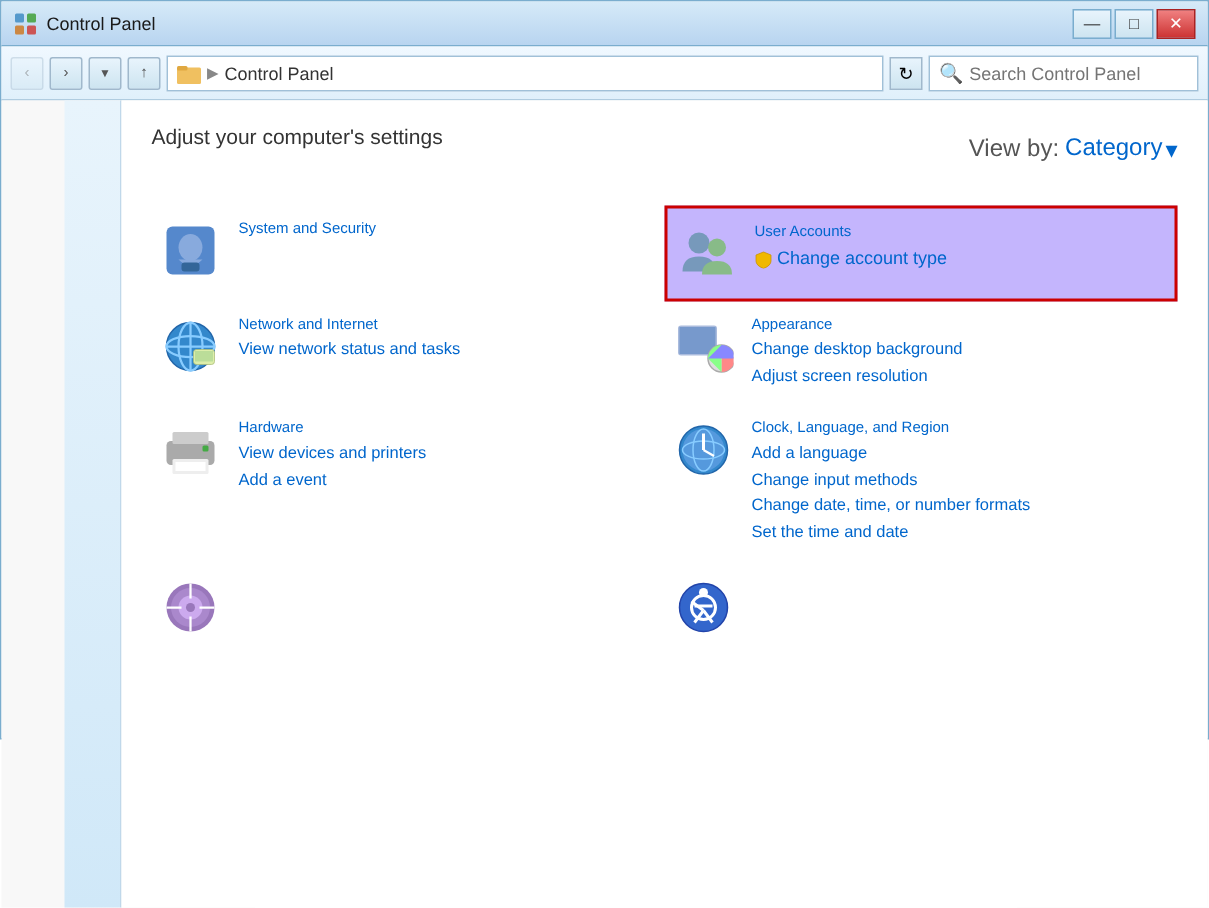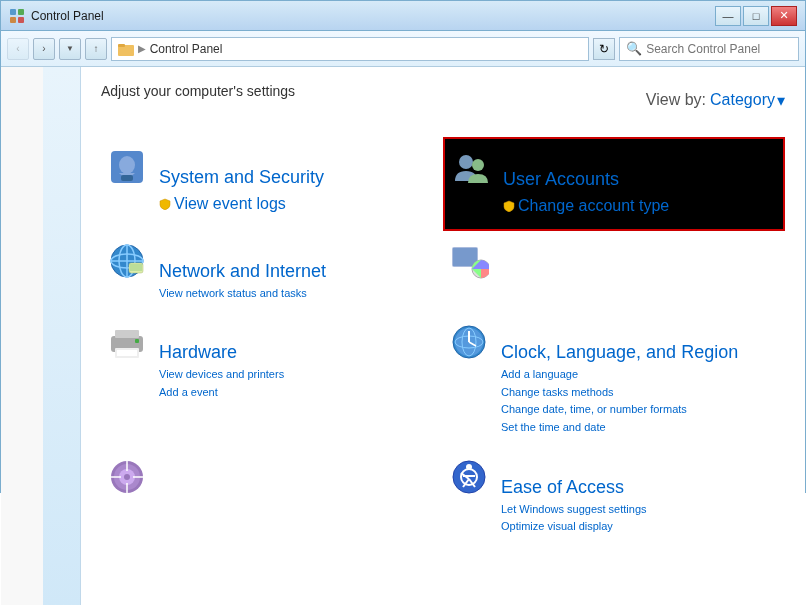--- a/index.html
+++ b/index.html
@@ -177,57 +177,56 @@
 
     .category-item {
       display: flex;
       align-items: flex-start;
       padding: 10px 6px;
       gap: 12px;
     }
 
     .category-item.highlighted {
       border: 2px solid #cc0000;
-      background: #000000;
+      background: #c4b5fd;
     }
 
     .cat-icon {
       width: 40px;
       height: 40px;
       flex-shrink: 0;
       display: flex;
       align-items: center;
       justify-content: center;
     }
 
     .cat-content { flex: 1; }
 
     .cat-title {
-      font-size: 18px;
+      font-size: 10px;
       color: #0066cc;
       cursor: pointer;
       font-weight: normal;
       display: block;
       margin-bottom: 3px;
-      margin-top: 20px;
     }
 
     .cat-link {
       display: block;
       font-size: 11px;
       color: #0066cc;
       cursor: pointer;
       line-height: 1.6;
     }
 
     .shield-link {
       display: flex;
       align-items: center;
       gap: 3px;
-      font-size: 16px;
+      font-size: 12px;
       color: #0066cc;
       cursor: pointer;
       line-height: 1.6;
     }
 
     
     .window {
       border: 1px solid #7aadce;
       width: 806px;
       height: 493px;
@@ -309,26 +308,20 @@
           <div class="cat-icon">
             <svg width="40" height="40" viewBox="0 0 40 40">
               <rect x="4" y="4" width="32" height="32" rx="4" fill="#5588cc"></rect>
               <ellipse cx="20" cy="18" rx="8" ry="9" fill="#88aadd"></ellipse>
               <path d="M12 26 Q20 34 28 26" fill="#88aadd"></path>
               <rect x="14" y="28" width="12" height="6" rx="2" fill="#336699"></rect>
             </svg>
           </div>
           <div class="cat-content">
             <a class="cat-title">System and Security</a>
-            <span class="shield-link">
-              <svg width="12" height="12" viewBox="0 0 12 12">
-                <path d="M6 1 L11 3 L11 7 Q11 10 6 12 Q1 10 1 7 L1 3 Z" fill="#f0b800" stroke="#c89000" stroke-width="0.5"></path>
-              </svg>
-              View event logs
-            </span>
           </div>
         </div>
 
         <div class="category-item highlighted">
           <div class="cat-icon">
             <svg width="40" height="40" viewBox="0 0 40 40">
 
               <circle cx="15" cy="13" r="7" fill="#7799bb"></circle>
               <path d="M4 32 Q4 22 15 22 Q26 22 26 32" fill="#7799bb"></path>
               <circle cx="27" cy="16" r="6" fill="#88bb88"></circle>
@@ -370,20 +363,25 @@
             <svg width="40" height="40" viewBox="0 0 40 40">
               <rect x="3" y="6" width="26" height="20" rx="2" fill="#aabbdd"></rect>
               <rect x="4" y="7" width="24" height="18" fill="#7799cc"></rect>
 
               <circle cx="32" cy="28" r="9" fill="#dddddd" stroke="#aaaaaa" stroke-width="1"></circle>
               <path d="M32 19 L41 28 A9 9 0 0 1 32 37 Z" fill="#ff8888"></path>
               <path d="M32 37 L23 28 A9 9 0 0 1 32 19 Z" fill="#88ff88"></path>
               <path d="M23 28 L32 19 A9 9 0 0 1 41 28 Z" fill="#8888ff"></path>
             </svg>
           </div>
+          <div class="cat-content">
+            <a class="cat-title">Appearance</a>
+            <a class="cat-link">Change desktop background</a>
+            <a class="cat-link">Adjust screen resolution</a>
+          </div>
         </div>
 
         <div class="category-item">
           <div class="cat-icon">
             <svg width="40" height="40" viewBox="0 0 40 40">
 
               <rect x="4" y="14" width="32" height="16" rx="3" fill="#aaaaaa"></rect>
               <rect x="8" y="8" width="24" height="8" rx="1" fill="#cccccc"></rect>
               <rect x="8" y="26" width="24" height="10" rx="1" fill="#eeeeee"></rect>
               <rect x="10" y="28" width="20" height="6" rx="0" fill="white"></rect>
@@ -404,21 +402,21 @@
               <circle cx="20" cy="20" r="14" fill="#5599dd"></circle>
               <ellipse cx="20" cy="20" rx="7" ry="14" fill="none" stroke="#88ccff" stroke-width="1"></ellipse>
               <ellipse cx="20" cy="20" rx="14" ry="6" fill="none" stroke="#88ccff" stroke-width="1"></ellipse>
               <line x1="20" y1="20" x2="20" y2="9" stroke="white" stroke-width="2"></line>
               <line x1="20" y1="20" x2="27" y2="24" stroke="white" stroke-width="1.5"></line>
             </svg>
           </div>
           <div class="cat-content">
             <a class="cat-title">Clock, Language, and Region</a>
             <a class="cat-link">Add a language</a>
-            <a class="cat-link">Change tasks methods</a>
+            <a class="cat-link">Change input methods</a>
             <a class="cat-link">Change date, time, or number formats</a>
             <a class="cat-link">Set the time and date</a>
           </div>
         </div>
 
         <div class="category-item">
           <div class="cat-icon">
             <svg width="40" height="40" viewBox="0 0 40 40">
               <circle cx="20" cy="20" r="16" fill="#9977bb"></circle>
               <circle cx="20" cy="20" r="13" fill="#aa88cc"></circle>
@@ -437,23 +435,18 @@
             <svg width="40" height="40" viewBox="0 0 40 40">
               <circle cx="20" cy="20" r="16" fill="#3366cc" stroke="#2244aa" stroke-width="1"></circle>
               <circle cx="20" cy="10" r="3" fill="white"></circle>
               <circle cx="20" cy="20" r="8" fill="none" stroke="white" stroke-width="2"></circle>
               <line x1="12" y1="16" x2="20" y2="22" stroke="white" stroke-width="2"></line>
               <line x1="20" y1="22" x2="14" y2="30" stroke="white" stroke-width="2"></line>
               <line x1="20" y1="22" x2="26" y2="30" stroke="white" stroke-width="2"></line>
               <line x1="14" y1="19" x2="26" y2="19" stroke="white" stroke-width="2"></line>
             </svg>
           </div>
-          <div class="cat-content">
-            <a class="cat-title">Ease of Access</a>
-            <a class="cat-link">Let Windows suggest settings</a>
-            <a class="cat-link">Optimize visual display</a>
-          </div>
         </div>
 
       </div>
     </div>
   </div>
 </div>
 
 </body></html>

